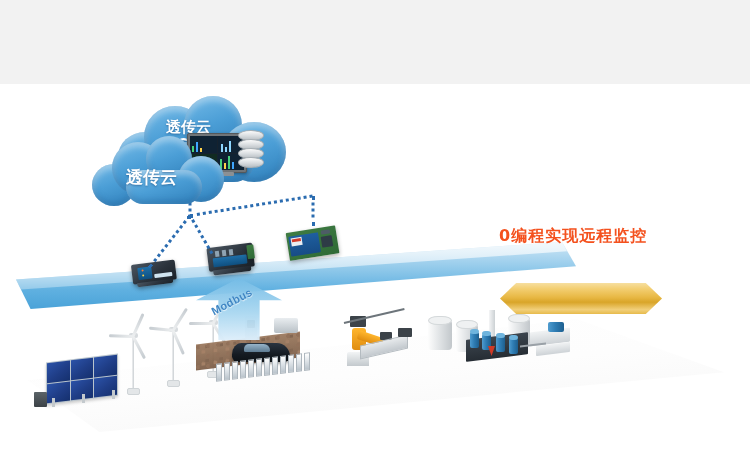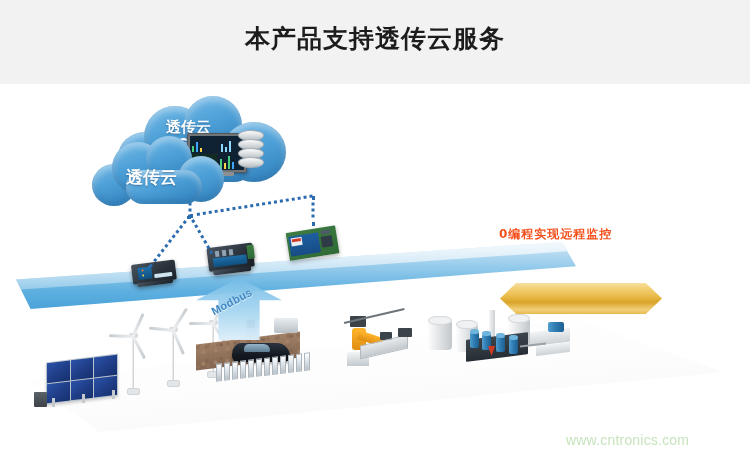--- a/index.html
+++ b/index.html
@@ -207,21 +207,21 @@
     left: 499px; top: 173px;
     font-size: 19px;
     font-weight: bold;
     color: #20201f;
     letter-spacing: 1px;
     font-family: "DejaVu Sans", "Liberation Sans", sans-serif;
   }
   .rt-sub {
     position: absolute;
     left: 499px; top: 226px;
-    font-size: 12px;
+    font-size: 16px;
     font-weight: bold;
     color: #f4511e;
     letter-spacing: 1px;
     font-family: "DejaVu Sans", "Liberation Sans", sans-serif;
   }
   .ribbon {
     position: absolute;
     left: 500px; top: 283px;
     width: 162px; height: 31px;
     background: linear-gradient(to bottom,
@@ -377,21 +377,20 @@
     color: #c7e3bd;
     letter-spacing: 0.2px;
   }
 </style>
 </head>
 <body>
 
 <div id="stage">
 
   <div class="header-band"></div>
-  <div class="page-title">本产品支持透传云服务</div>
 
   <div class="ground"></div>
   <div class="ground-edge"></div>
 
   <div>
     <div class="solar" style="left:46px; top:358px; width:72px; height:42px;">
       <div class="solar-cell"></div>
       <div class="solar-cell"></div>
       <div class="solar-cell"></div>
       <div class="solar-cell"></div>
@@ -584,15 +583,14 @@
       <span style="left:54px; top:0px; width:46px; height:46px;"></span>
       <span style="left:86px; top:20px; width:46px; height:46px;"></span>
       <span style="left:34px; top:34px; width:76px; height:34px; border-radius:18px;"></span>
     </div>
     <div class="cloud-label" style="left:34px; top:30px; font-size:17px;">透传云</div>
   </div>
 
   <div class="rt-sub">0编程实现远程监控</div>
   <div class="ribbon"></div>
 
-  <div class="watermark">www.cntronics.com</div>
 
 </div>
 
 </body></html>

